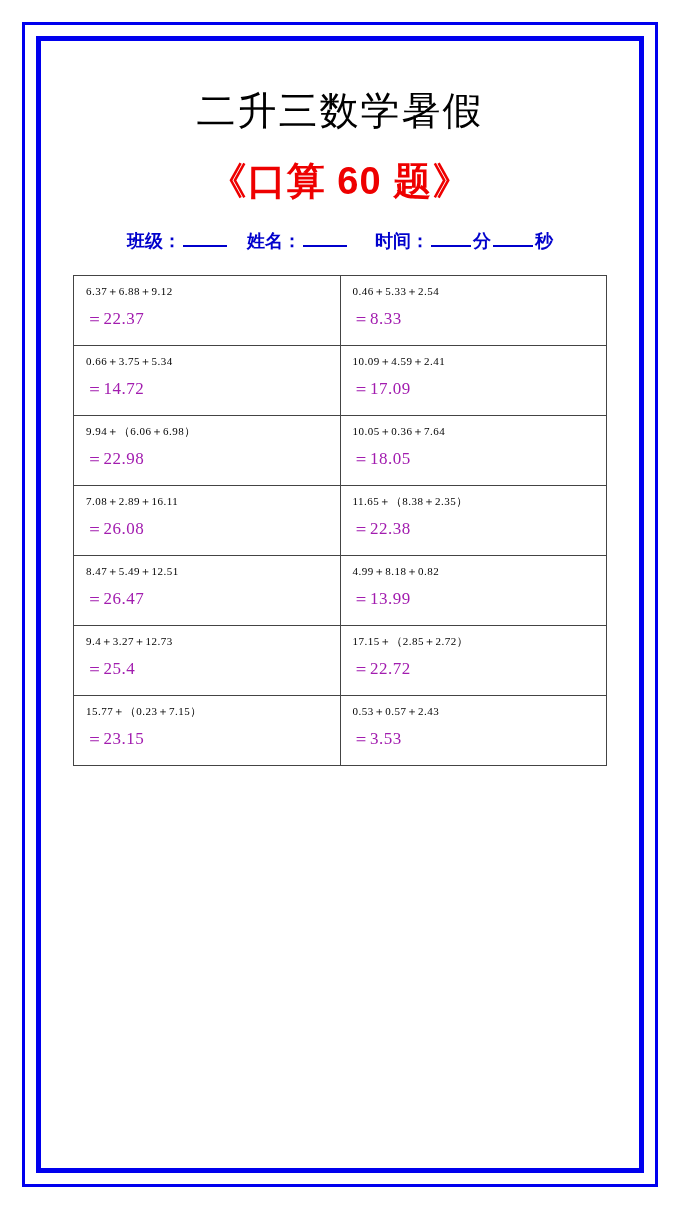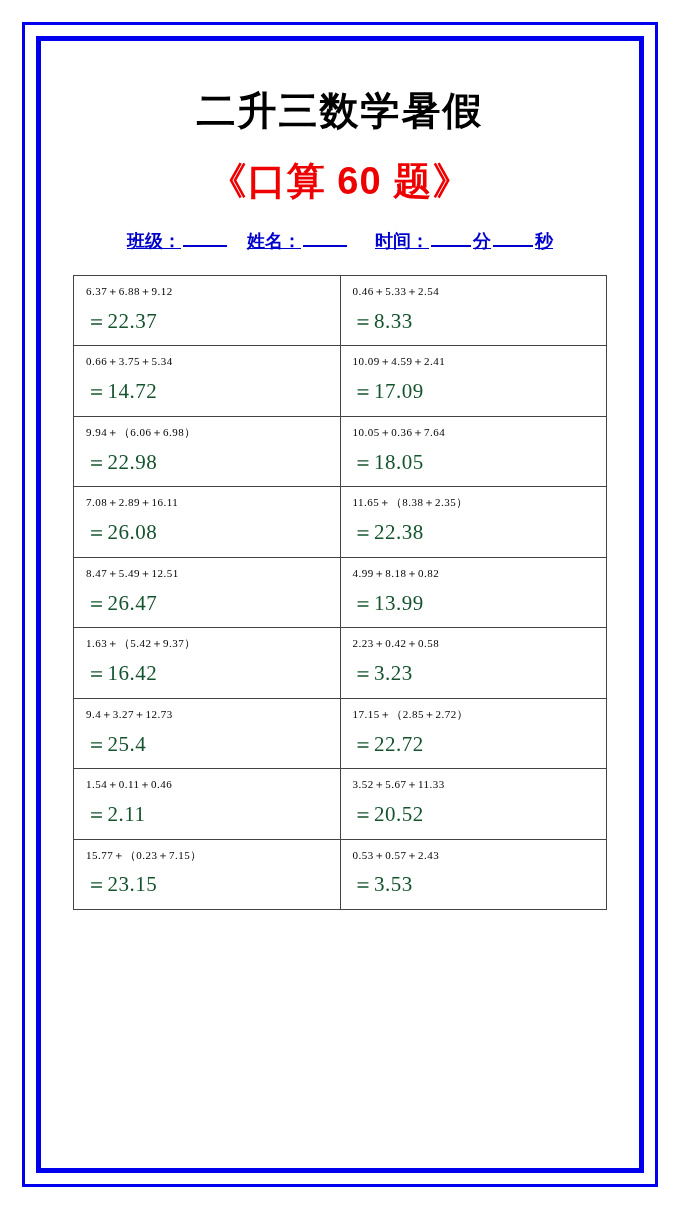--- a/index.html
+++ b/index.html
@@ -44,21 +44,21 @@
     position: absolute;
     left: 52px;
     top: 52px;
     width: 576px;
     height: 1105px;
     box-sizing: border-box;
   }
   .title {
     text-align: center;
     font-family: "Liberation Sans", "DejaVu Sans", sans-serif;
-    font-weight: bold;
+    font-weight: normal;
     font-size: 39px;
     letter-spacing: 2px;
     color: #000000;
     margin-top: 32px;
   }
   .subtitle {
     text-align: center;
     font-family: "Liberation Sans", "DejaVu Sans", sans-serif;
     font-weight: bold;
     font-size: 38px;
@@ -68,21 +68,20 @@
   }
   .meta-row {
     display: flex;
     justify-content: center;
     align-items: baseline;
     margin-top: 22px;
     font-family: "Liberation Sans", "DejaVu Sans", sans-serif;
     font-weight: bold;
     font-size: 18px;
     color: #0000cc;
-    text-decoration: underline;
   }
   .meta-item {
     display: inline-flex;
     align-items: baseline;
     white-space: nowrap;
   }
   .meta-label { color: #0000cc; }
   .blank {
     display: inline-block;
     width: 44px;
@@ -117,22 +116,22 @@
   .expr {
     font-family: "Liberation Serif", "DejaVu Serif", serif;
     font-size: 11px;
     color: #000000;
     line-height: 1.45;
     letter-spacing: 0.5px;
     white-space: nowrap;
   }
   .ans {
     font-family: "Liberation Serif", "DejaVu Serif", serif;
-    font-size: 21px;
-    color: #14532d;
+    font-size: 17px;
+    color: #a21caf;
     line-height: 1.5;
     margin-top: 6px;
     letter-spacing: 0.5px;
     white-space: nowrap;
   }
 </style>
 </head>
 <body>
 
 <div class="page">
@@ -211,50 +210,30 @@
             <div class="expr">8.47＋5.49＋12.51</div>
             <div class="ans">＝26.47</div>
           </td>
           <td>
             <div class="expr">4.99＋8.18＋0.82</div>
             <div class="ans">＝13.99</div>
           </td>
         </tr>
         <tr>
           <td>
-            <div class="expr">1.63＋（5.42＋9.37）</div>
-            <div class="ans">＝16.42</div>
-          </td>
-          <td>
-            <div class="expr">2.23＋0.42＋0.58</div>
-            <div class="ans">＝3.23</div>
-          </td>
-        </tr>
-        <tr>
-          <td>
             <div class="expr">9.4＋3.27＋12.73</div>
             <div class="ans">＝25.4</div>
           </td>
           <td>
             <div class="expr">17.15＋（2.85＋2.72）</div>
             <div class="ans">＝22.72</div>
           </td>
         </tr>
         <tr>
           <td>
-            <div class="expr">1.54＋0.11＋0.46</div>
-            <div class="ans">＝2.11</div>
-          </td>
-          <td>
-            <div class="expr">3.52＋5.67＋11.33</div>
-            <div class="ans">＝20.52</div>
-          </td>
-        </tr>
-        <tr>
-          <td>
             <div class="expr">15.77＋（0.23＋7.15）</div>
             <div class="ans">＝23.15</div>
           </td>
           <td>
             <div class="expr">0.53＋0.57＋2.43</div>
             <div class="ans">＝3.53</div>
           </td>
         </tr>
       </tbody>
     </table>

